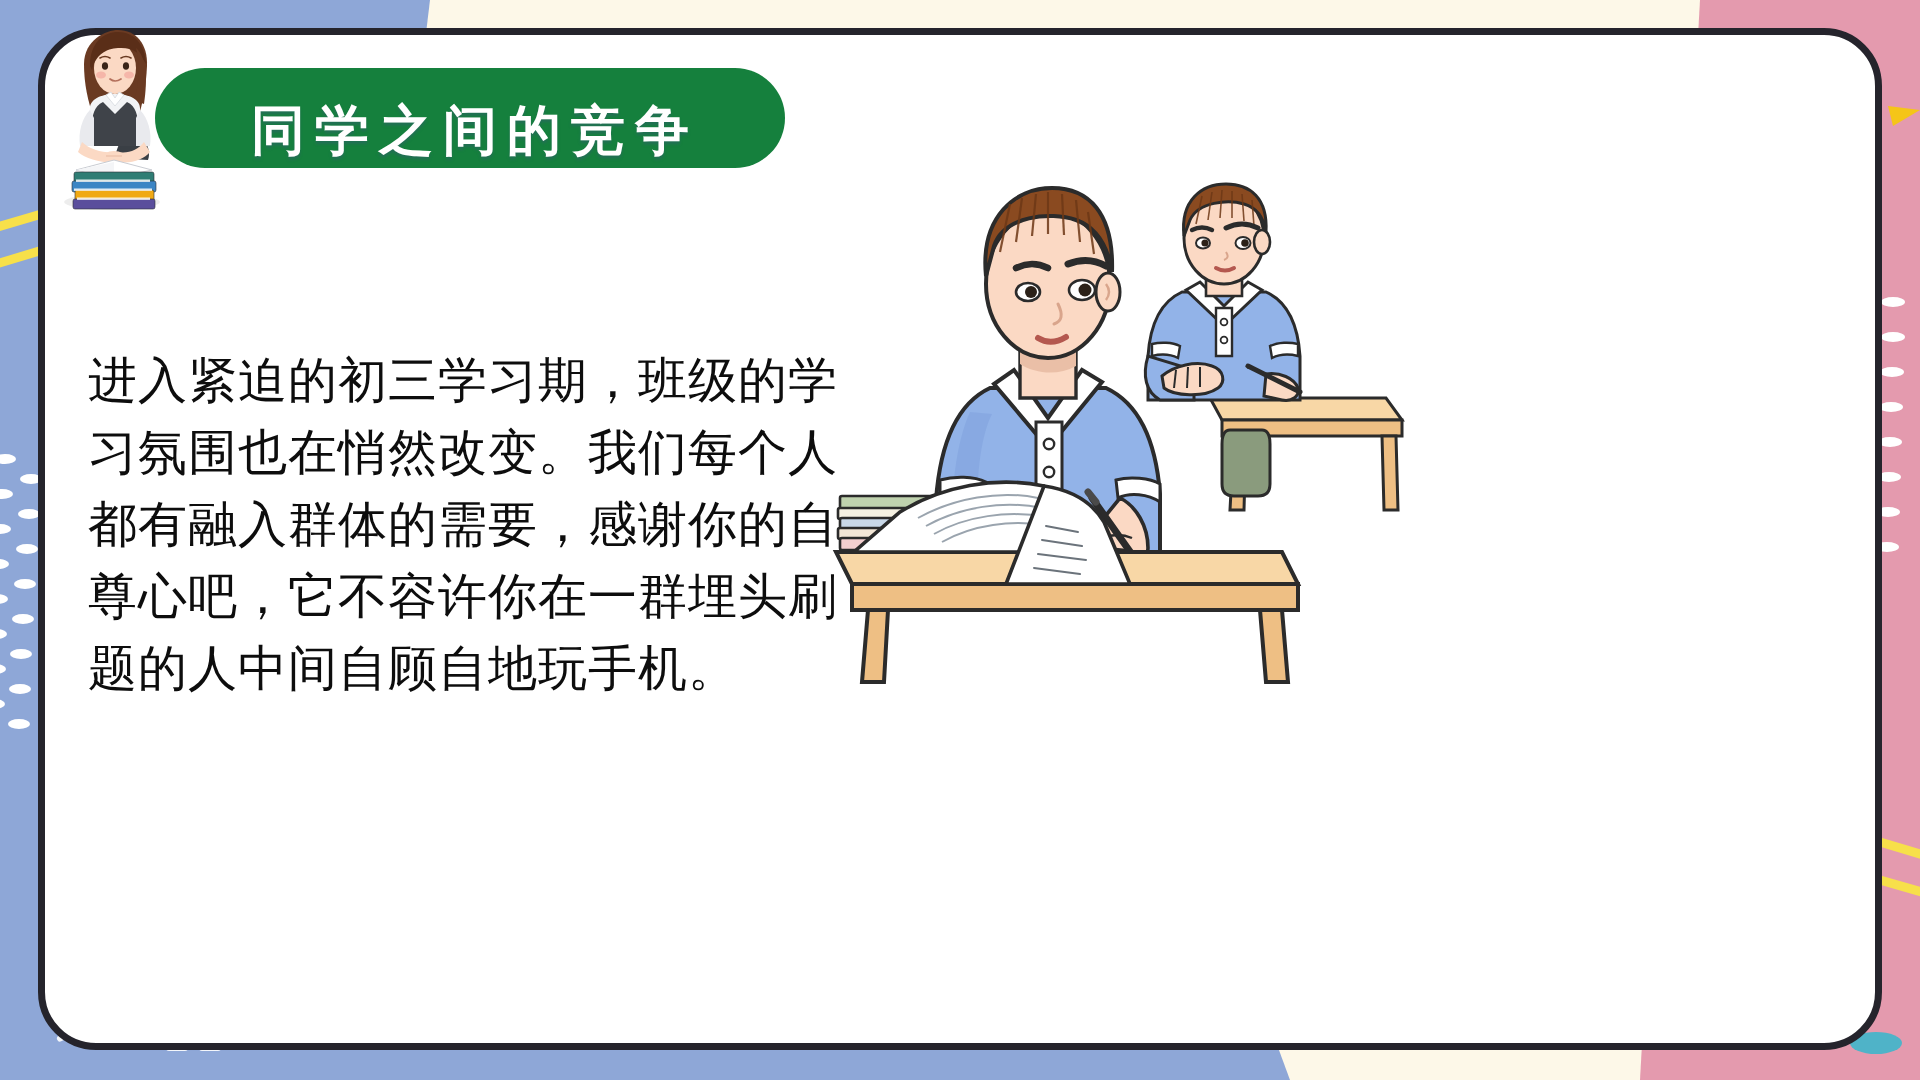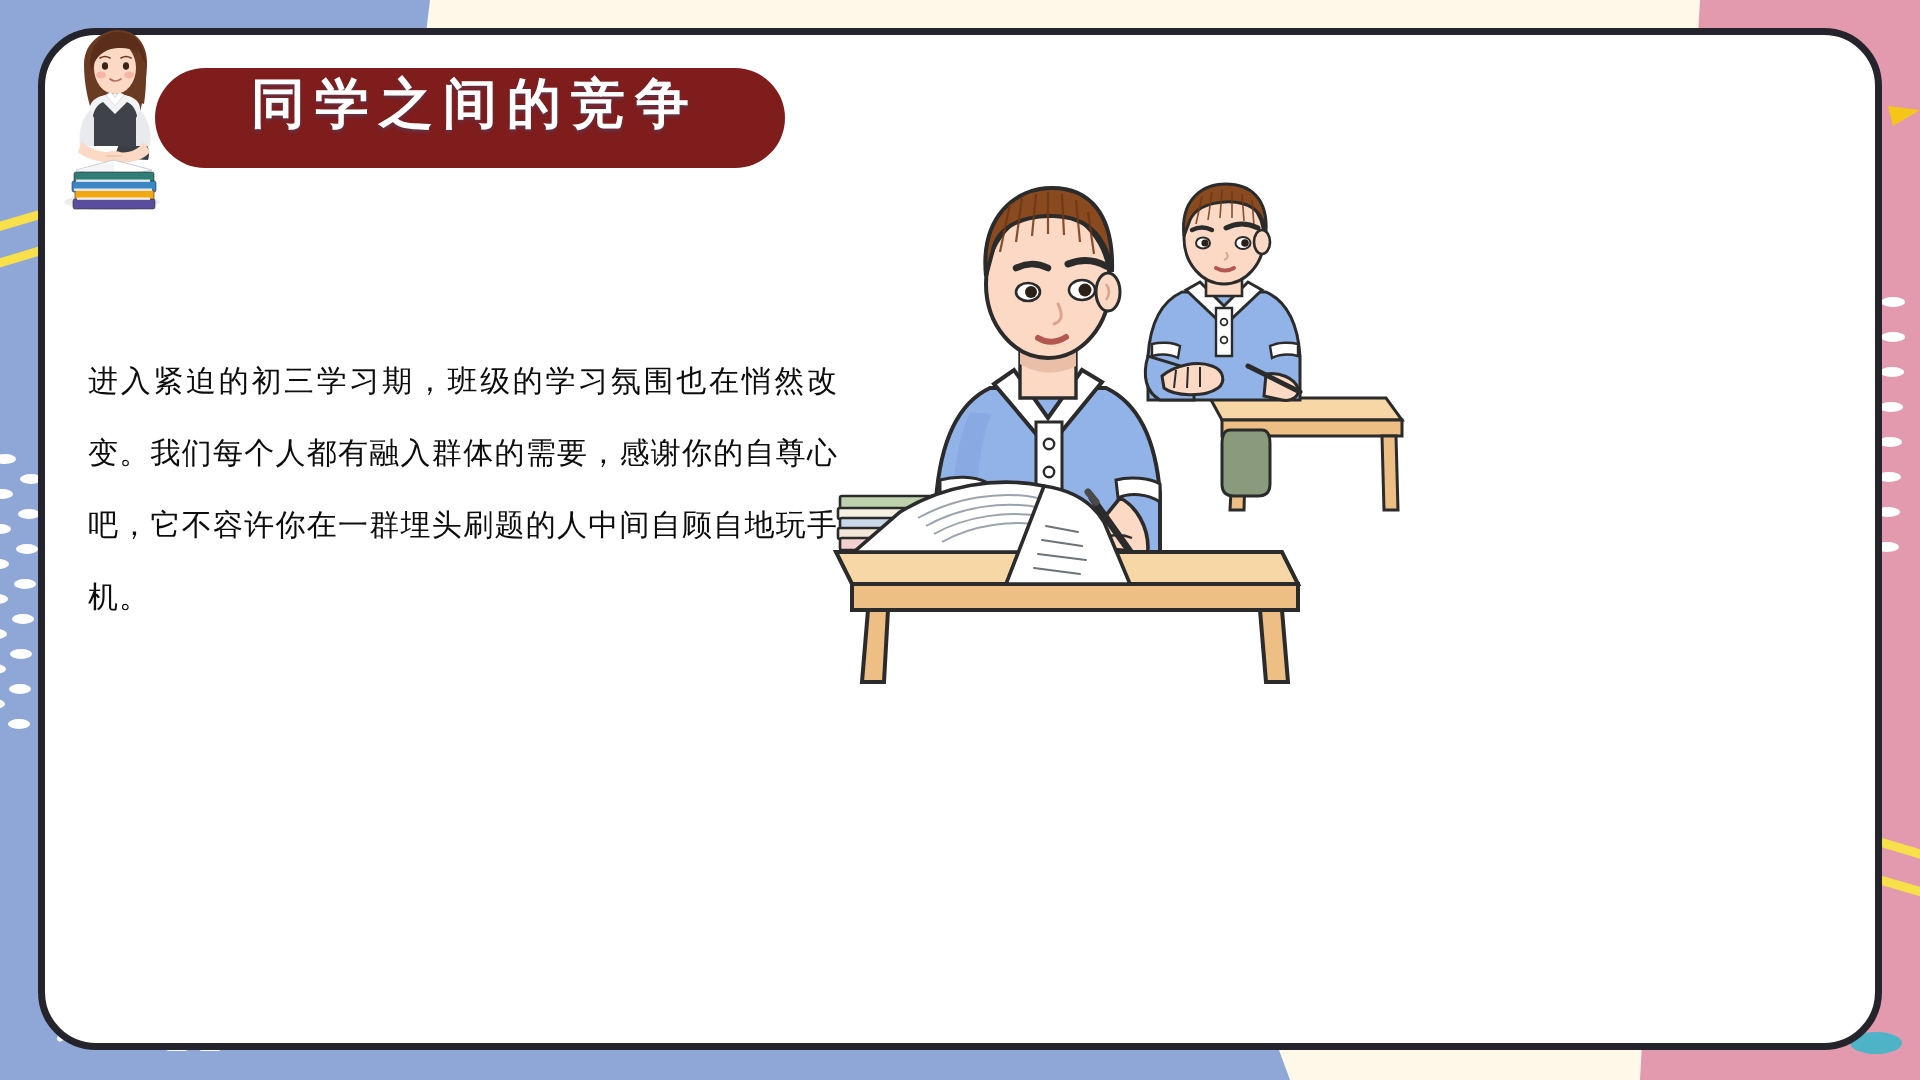--- a/index.html
+++ b/index.html
@@ -23,24 +23,24 @@
     border-radius:58px;
     z-index:5;
     overflow:hidden;
   }
 
   
   .title-pill {
     position:absolute;
     left:155px; top:68px;
     width:630px; height:100px;
-    background:#7f1d1d;
+    background:#15803d;
     border-radius:50px;
     display:flex;
-    align-items:flex-start;
+    align-items:flex-end;
     justify-content:center;
     z-index:20;
   }
   .title-text {
     color:#ffffff;
     font-size:54px;
     font-weight:bold;
     letter-spacing:10px;
     text-indent:10px;
     white-space:nowrap;
@@ -54,21 +54,21 @@
     left:48px; top:22px;
     width:128px; height:190px;
     z-index:30;
   }
 
   
   .body-text {
     position:absolute;
     left:88px; top:345px;
     width:750px;
-    font-size:30px;
+    font-size:49px;
     line-height:72px;
     color:#0d0d0d;
     letter-spacing:1px;
     font-family:"DejaVu Sans","Liberation Sans",sans-serif;
     z-index:20;
     text-align:justify;
   }
 
   
   .scene {

